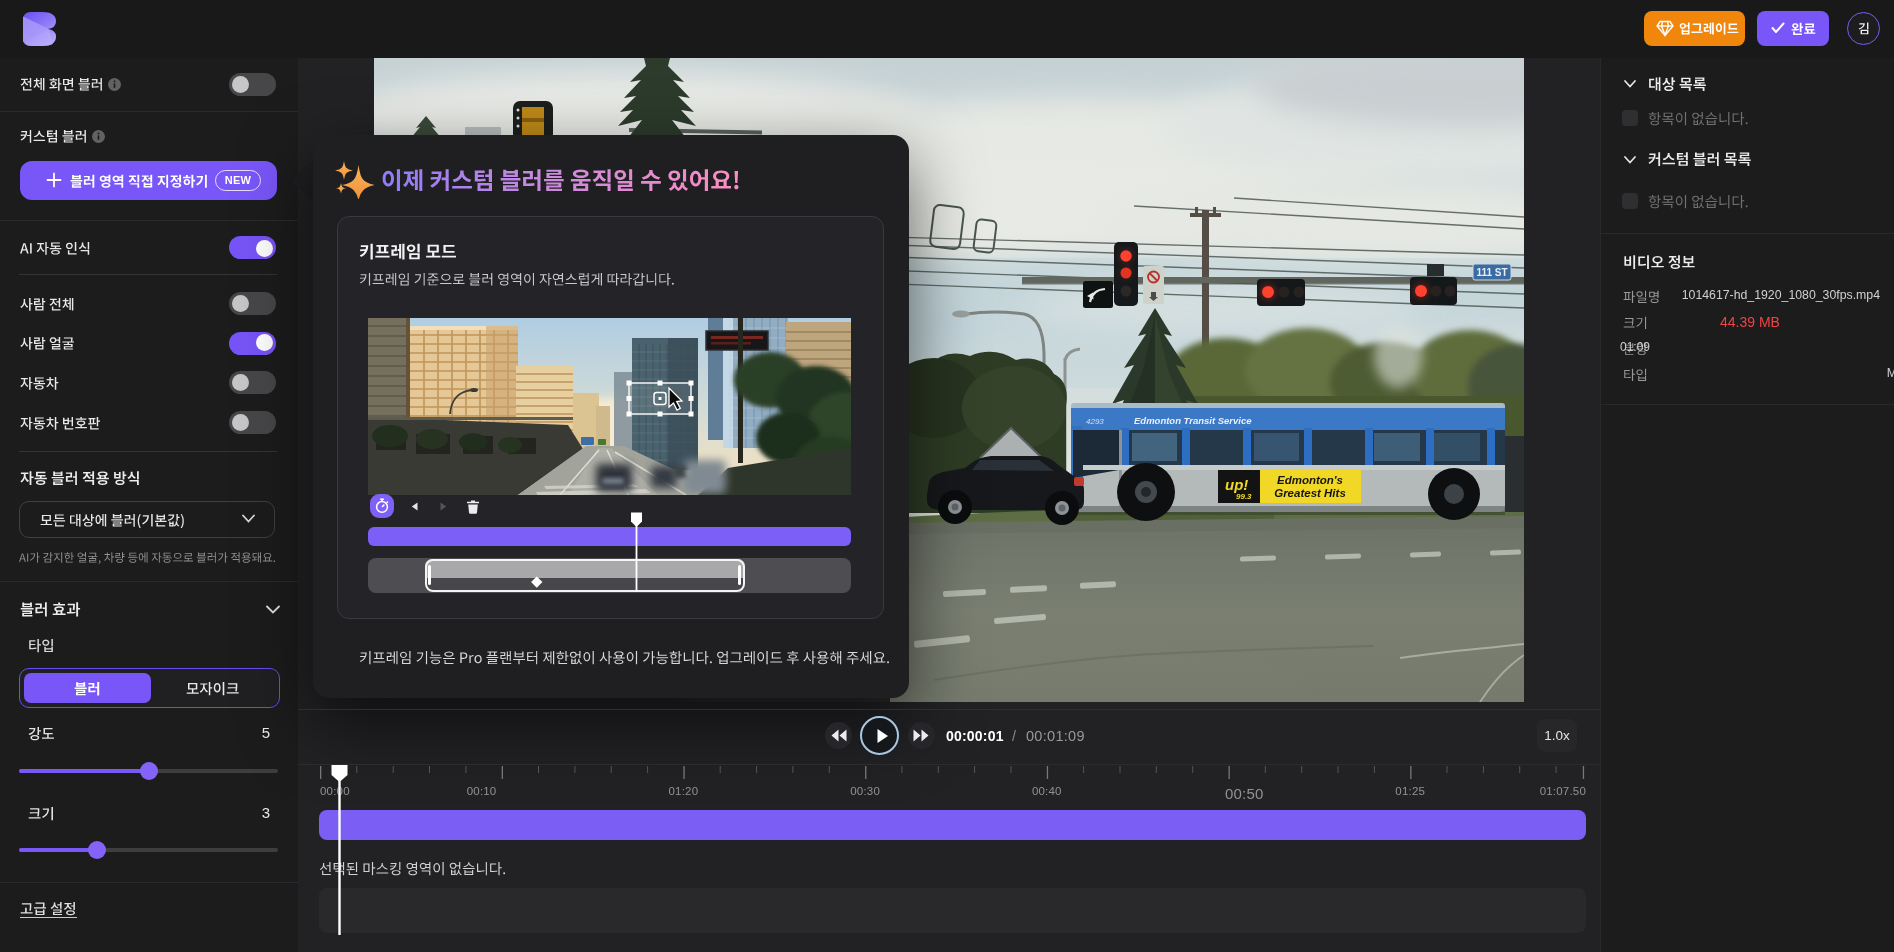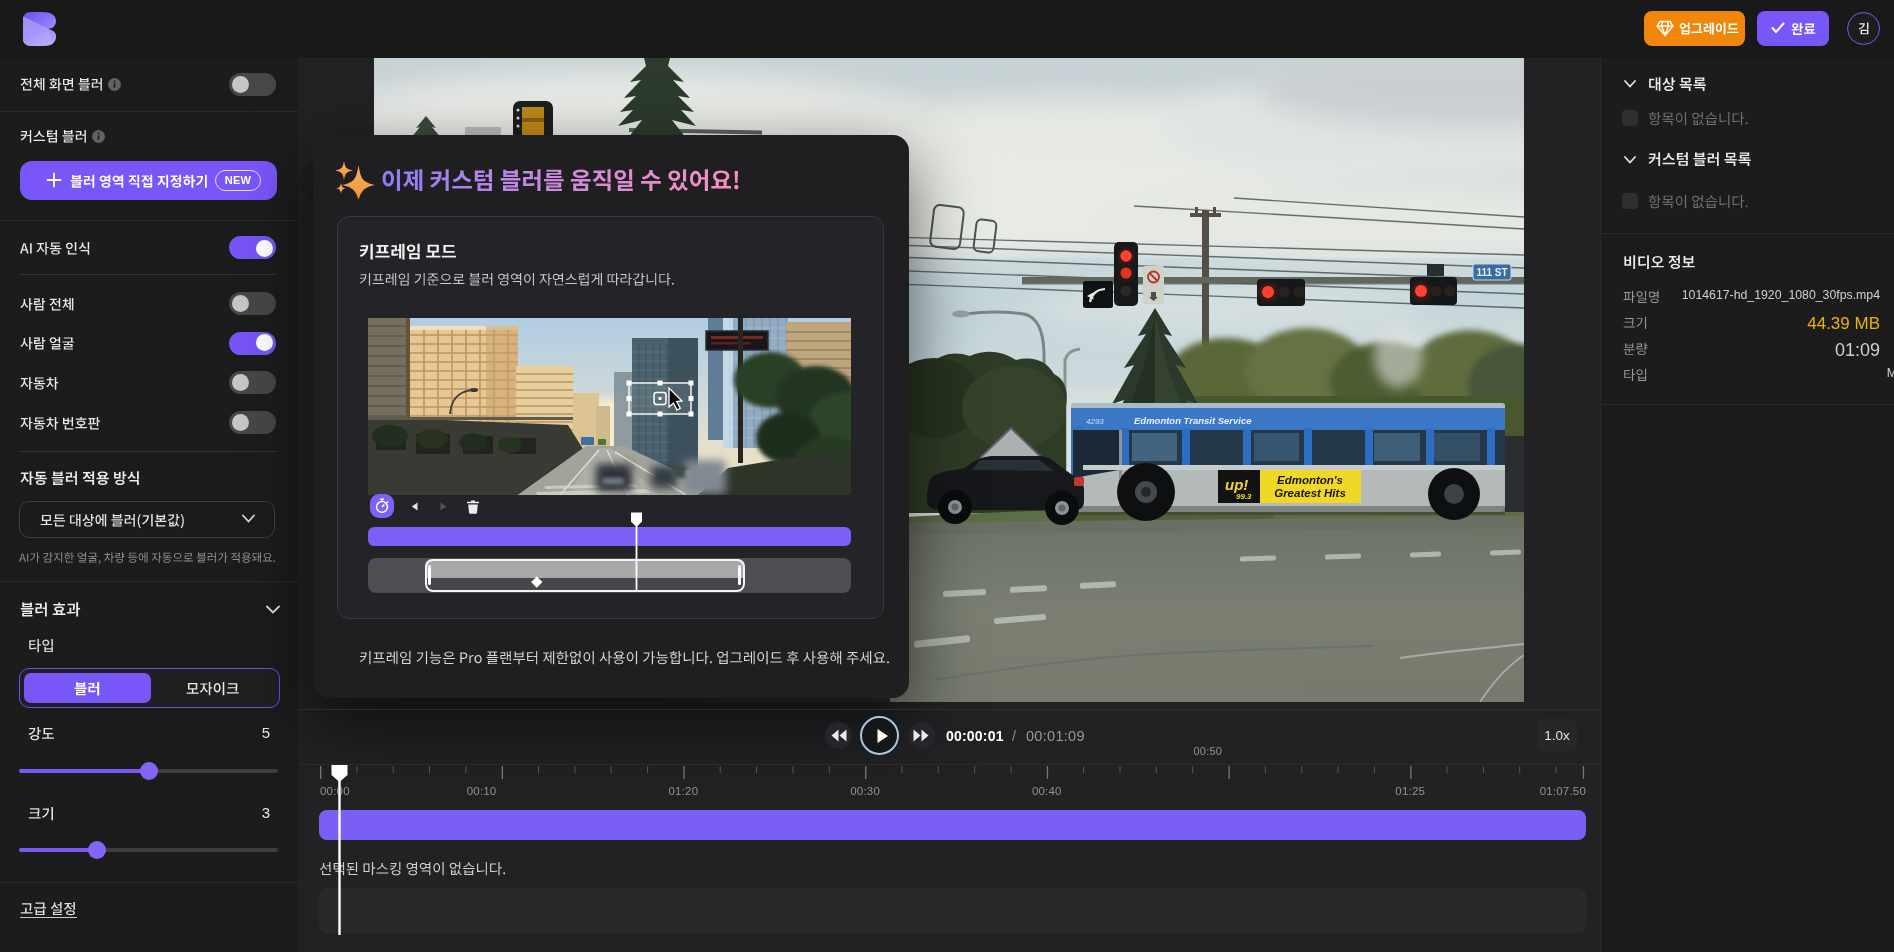--- a/index.html
+++ b/index.html
@@ -679,27 +679,27 @@
     <svg class="kt" width="38" height="20" viewBox="0 -15.0 38 20">
       <path d="M0.8 -9.9H7.6V-8.9H0.8ZM0.7 -2 0.5 -2.9Q1.6 -2.9 2.9 -2.9Q4.2 -3 5.6 -3Q6.9 -3.1 8.2 -3.3L8.2 -2.4Q7 -2.2 5.6 -2.1Q4.3 -2 3 -2Q1.7 -2 0.7 -2ZM2.1 -9.2H3.2V-2.7H2.1ZM5.2 -9.2H6.3V-2.7H5.2ZM8.9 -11.2H10.1V1.1H8.9ZM9.8 -6.3H12.1V-5.3H9.8Z M16.5 -10.7Q17.4 -10.7 18.2 -10.4Q18.9 -10 19.3 -9.4Q19.7 -8.8 19.7 -8Q19.7 -7.2 19.3 -6.6Q18.9 -6 18.2 -5.6Q17.4 -5.3 16.5 -5.3Q15.6 -5.3 14.9 -5.6Q14.2 -6 13.8 -6.6Q13.4 -7.2 13.4 -8Q13.4 -8.8 13.8 -9.4Q14.2 -10 14.9 -10.4Q15.6 -10.7 16.5 -10.7ZM16.5 -9.8Q15.9 -9.8 15.5 -9.6Q15 -9.3 14.7 -8.9Q14.5 -8.5 14.5 -8Q14.5 -7.5 14.7 -7.1Q15 -6.7 15.5 -6.5Q15.9 -6.2 16.5 -6.2Q17.1 -6.2 17.6 -6.5Q18 -6.7 18.3 -7.1Q18.6 -7.5 18.6 -8Q18.6 -8.5 18.3 -8.9Q18 -9.3 17.6 -9.6Q17.1 -9.8 16.5 -9.8ZM22 -11.2H23.1V-4.9H22ZM15.2 -4.3H23.1V-1.4H16.3V0.5H15.2V-2.2H22V-3.4H15.2ZM15.2 -0H23.5V0.9H15.2Z M31.3 -9.2H34.9V-8.3H31.3ZM31.3 -6.8H34.9V-5.8H31.3ZM34.4 -11.2H35.6V-3.9H34.4ZM26.1 -10.2H31.6V-4.8H26.1ZM30.6 -9.3H27.2V-5.7H30.6ZM31.5 -3.6Q33.4 -3.6 34.5 -3Q35.6 -2.4 35.6 -1.3Q35.6 -0.2 34.5 0.4Q33.4 1 31.5 1Q29.6 1 28.6 0.4Q27.5 -0.2 27.5 -1.3Q27.5 -2.4 28.6 -3Q29.6 -3.6 31.5 -3.6ZM31.5 -2.7Q30.6 -2.7 30 -2.5Q29.3 -2.4 28.9 -2Q28.6 -1.7 28.6 -1.3Q28.6 -0.8 28.9 -0.5Q29.3 -0.2 30 -0Q30.6 0.1 31.5 0.1Q32.5 0.1 33.1 -0Q33.8 -0.2 34.1 -0.5Q34.5 -0.8 34.5 -1.3Q34.5 -1.7 34.1 -2Q33.8 -2.4 33.1 -2.5Q32.5 -2.7 31.5 -2.7Z" fill="#98989a"></path>
     </svg>
   </div>
 <div class="abs" style="left:1620px;top:288px;width:260px;text-align:right;font-size:12.3px;color:#d0d0d2">1014617-hd_1920_1080_30fps.mp4</div>
 <div style="position:absolute;left:1623.0px;top:313.0px;line-height:0">
     <svg class="kt" width="25" height="20" viewBox="0 -15.0 25 20">
       <path d="M2 -9.9H9.7V-9H2ZM0.7 -1.6H11.7V-0.6H0.7ZM9.3 -9.9H10.4V-8.4Q10.4 -7.5 10.3 -6.6Q10.3 -5.7 10.2 -4.7Q10.1 -3.7 9.8 -2.5L8.7 -2.6Q9 -3.8 9.1 -4.7Q9.2 -5.7 9.2 -6.6Q9.3 -7.5 9.3 -8.4ZM9.5 -6.5V-5.7L1.8 -5.3L1.7 -6.2Z M22 -11.2H23.1V1.1H22ZM18.4 -9.8H19.5Q19.5 -8.5 19.2 -7.3Q18.9 -6.1 18.2 -5Q17.5 -3.9 16.5 -2.9Q15.4 -2 13.8 -1.2L13.2 -2.1Q15 -3 16.2 -4.1Q17.3 -5.3 17.9 -6.6Q18.4 -8 18.4 -9.7ZM13.8 -9.8H18.9V-8.9H13.8Z" fill="#98989a"></path>
     </svg>
   </div>
-<div class="abs" style="left:1620px;top:314px;width:260px;text-align:right;font-size:17px;color:#eab308">44.39 MB</div>
+<div class="abs" style="left:1620px;top:314px;width:260px;text-align:center;font-size:14px;color:#ef4444">44.39 MB</div>
 <div style="position:absolute;left:1623.0px;top:339.0px;line-height:0">
     <svg class="kt" width="25" height="20" viewBox="0 -15.0 25 20">
       <path d="M0.7 -4.7H11.7V-3.8H0.7ZM5.7 -4.3H6.8V-1.4H5.7ZM2.1 -0.1H10.5V0.8H2.1ZM2.1 -2.5H3.2V0.2H2.1ZM2.1 -10.8H3.2V-9.2H9.2V-10.8H10.3V-5.9H2.1ZM3.2 -8.4V-6.8H9.2V-8.4Z M22.2 -9.3H24.4V-8.3H22.2ZM22.2 -6.7H24.4V-5.8H22.2ZM21.5 -11.2H22.6V-3.8H21.5ZM13.6 -5.4H14.6Q15.7 -5.4 16.6 -5.4Q17.6 -5.5 18.4 -5.6Q19.3 -5.6 20.3 -5.8L20.4 -4.9Q19.4 -4.7 18.5 -4.6Q17.6 -4.5 16.7 -4.5Q15.7 -4.5 14.6 -4.5H13.6ZM13.6 -10.4H19.1V-7.1H14.7V-4.8H13.6V-8H18V-9.5H13.6ZM18.7 -3.4Q19.9 -3.4 20.8 -3.1Q21.7 -2.9 22.2 -2.4Q22.7 -1.9 22.7 -1.2Q22.7 -0.1 21.6 0.4Q20.5 1 18.7 1Q17.4 1 16.5 0.8Q15.6 0.5 15.1 0Q14.6 -0.5 14.6 -1.2Q14.6 -1.9 15.1 -2.4Q15.6 -2.9 16.5 -3.1Q17.4 -3.4 18.7 -3.4ZM18.7 -2.5Q17.8 -2.5 17.1 -2.4Q16.4 -2.2 16.1 -1.9Q15.7 -1.6 15.7 -1.2Q15.7 -0.8 16.1 -0.5Q16.4 -0.2 17.1 0Q17.8 0.2 18.7 0.2Q19.6 0.2 20.2 0Q20.9 -0.2 21.2 -0.5Q21.6 -0.8 21.6 -1.2Q21.6 -1.6 21.2 -1.9Q20.9 -2.2 20.2 -2.4Q19.6 -2.5 18.7 -2.5Z" fill="#98989a"></path>
     </svg>
   </div>
-<div class="abs" style="left:1620px;top:340px;width:260px;text-align:right;font-size:18px;color:#d0d0d2">01:09</div>
+<div class="abs" style="left:1620px;top:340px;width:260px;font-size:12px;color:#d0d0d2">01:09</div>
 <div style="position:absolute;left:1623.0px;top:365.0px;line-height:0">
     <svg class="kt" width="25" height="20" viewBox="0 -15.0 25 20">
       <path d="M1.2 -2.8H2.2Q3.3 -2.8 4.2 -2.8Q5.1 -2.9 6 -3Q6.9 -3 7.8 -3.2L7.9 -2.3Q7 -2.1 6.1 -2Q5.2 -1.9 4.2 -1.9Q3.3 -1.9 2.2 -1.9H1.2ZM1.2 -10.1H6.9V-9.1H2.3V-2.5H1.2ZM2 -6.6H6.6V-5.7H2ZM8.9 -11.2H10.1V1.1H8.9ZM9.8 -6.3H12.1V-5.3H9.8Z M22 -11.2H23.1V-4.6H22ZM15.2 -4H16.3V-2.5H22V-4H23.1V0.9H15.2ZM16.3 -1.6V-0H22V-1.6ZM16.6 -10.6Q17.5 -10.6 18.2 -10.2Q18.9 -9.9 19.3 -9.2Q19.7 -8.6 19.7 -7.8Q19.7 -6.9 19.3 -6.3Q18.9 -5.7 18.2 -5.3Q17.5 -5 16.6 -5Q15.6 -5 14.9 -5.3Q14.2 -5.7 13.8 -6.3Q13.4 -6.9 13.4 -7.8Q13.4 -8.6 13.8 -9.2Q14.2 -9.9 14.9 -10.2Q15.6 -10.6 16.6 -10.6ZM16.6 -9.6Q15.9 -9.6 15.5 -9.4Q15 -9.2 14.7 -8.7Q14.5 -8.3 14.5 -7.8Q14.5 -7.2 14.7 -6.8Q15 -6.4 15.5 -6.1Q15.9 -5.9 16.6 -5.9Q17.2 -5.9 17.6 -6.1Q18.1 -6.4 18.4 -6.8Q18.6 -7.2 18.6 -7.8Q18.6 -8.3 18.4 -8.7Q18.1 -9.2 17.6 -9.4Q17.2 -9.6 16.6 -9.6Z" fill="#98989a"></path>
     </svg>
   </div>
 <div class="abs" style="left:1652px;top:366px;width:260px;text-align:right;font-size:12.3px;color:#d0d0d2">MP4</div>
 <div class="abs" style="left:1601px;top:404px;width:293px;height:1px;background:#29292b"></div>
 <div class="abs" style="left:298px;top:709px;width:1302px;height:1px;background:#2e2e31"></div>
 <div class="abs" style="left:825px;top:722px;width:27px;height:27px;border-radius:50%;background:#26262a"></div>
 <svg class="abs" style="left:830px;top:729px" width="17" height="13" viewBox="0 0 17 13">
@@ -760,21 +760,21 @@
     <rect x="1184.9" y="2" width="1" height="7" fill="#555558"></rect>
     <rect x="1221.2" y="2" width="1" height="7" fill="#555558"></rect>
     <rect x="1257.6" y="2" width="1" height="7" fill="#555558"></rect>
     <rect x="1284.8" y="2" width="1.3" height="13" fill="#77777a"></rect>
   </svg>
 <div class="abs" style="left:320px;top:785px;font-size:11.5px;color:#929294;letter-spacing:.2px">00:00</div>
 <div class="abs" style="left:466.7px;width:70px;text-align:left;top:785px;font-size:11.5px;color:#929294;letter-spacing:.2px">00:10</div>
 <div class="abs" style="left:648.4px;width:70px;text-align:center;top:785px;font-size:11.5px;color:#929294;letter-spacing:.2px">01:20</div>
 <div class="abs" style="left:830.1px;width:70px;text-align:center;top:785px;font-size:11.5px;color:#929294;letter-spacing:.2px">00:30</div>
 <div class="abs" style="left:1011.8px;width:70px;text-align:center;top:785px;font-size:11.5px;color:#929294;letter-spacing:.2px">00:40</div>
-<div class="abs" style="left:1193.5px;width:70px;text-align:left;top:745px;font-size:11px;color:#929294;letter-spacing:.2px">00:50</div>
+<div class="abs" style="left:1193.5px;width:70px;text-align:right;top:785px;font-size:15px;color:#929294;letter-spacing:.2px">00:50</div>
 <div class="abs" style="left:1375.2px;width:70px;text-align:center;top:785px;font-size:11.5px;color:#929294;letter-spacing:.2px">01:25</div>
 <div class="abs" style="left:1516px;width:70px;text-align:right;top:785px;font-size:11.5px;color:#929294;letter-spacing:.2px">01:07.50</div>
 <div class="abs" style="left:319px;top:810px;width:1267px;height:30px;border-radius:8px;background:#7b5ff5"></div>
 <div style="position:absolute;left:319.0px;top:857.5px;line-height:0">
     <svg class="kt" width="188" height="21" viewBox="0 -16.1 188 21">
       <path d="M7.5 -8.9H10.7V-7.9H7.5ZM4 -11.2H5V-9.6Q5 -8.3 4.5 -7.2Q4.1 -6.1 3.3 -5.3Q2.5 -4.5 1.4 -4L0.7 -5Q1.5 -5.3 2.1 -5.7Q2.7 -6.2 3.1 -6.8Q3.5 -7.4 3.8 -8.1Q4 -8.8 4 -9.6ZM4.2 -11.2H5.2V-9.5Q5.2 -8.9 5.4 -8.2Q5.7 -7.6 6.1 -7Q6.5 -6.4 7.1 -6Q7.7 -5.6 8.4 -5.3L7.7 -4.4Q6.7 -4.8 5.9 -5.5Q5.1 -6.3 4.7 -7.3Q4.2 -8.4 4.2 -9.5ZM10.3 -12H11.5V-2.2H10.3ZM3.1 -0.1H11.8V0.8H3.1ZM3.1 -3.3H4.3V0.3H3.1Z M14.6 -5.7H15.5Q16.5 -5.7 17.3 -5.7Q18.1 -5.8 18.8 -5.8Q19.5 -5.9 20.2 -6.1L20.3 -5.1Q19.6 -4.9 18.9 -4.9Q18.1 -4.8 17.3 -4.7Q16.5 -4.7 15.5 -4.7H14.6ZM14.6 -11H19.7V-10H15.8V-5.2H14.6ZM15.4 -8.4H19.5V-7.5H15.4ZM24 -12H25.1V-4H24ZM21.9 -8.6H24.3V-7.6H21.9ZM21.1 -11.7H22.2V-4.1H21.1ZM16.3 -3.3H25.1V1.1H23.9V-2.4H16.3Z M28.6 -7.7H35V-6.7H28.6ZM31.2 -7.1H32.4V-4.5H31.2ZM28.6 -11.1H34.9V-10.2H29.8V-7.3H28.6ZM36.9 -12H38.1V-2.2H36.9ZM29.7 -0.1H38.6V0.8H29.7ZM29.7 -2.8H30.9V0.3H29.7ZM27.6 -3.8 27.5 -4.8Q28.7 -4.8 30.2 -4.9Q31.6 -4.9 33.1 -5Q34.5 -5 35.9 -5.2L36 -4.3Q34.6 -4.1 33.1 -4Q31.7 -3.9 30.3 -3.9Q28.9 -3.8 27.6 -3.8Z M44.5 -10.7H50.5V-2.2H44.5ZM49.3 -9.7H45.7V-3.2H49.3ZM52.9 -12H54.1V1.1H52.9ZM53.8 -6.8H56.2V-5.7H53.8Z M62.6 -11.1H63.6V-10.1Q63.6 -9.2 63.3 -8.5Q63 -7.7 62.5 -7Q62 -6.4 61.3 -5.8Q60.7 -5.3 59.9 -5Q59.1 -4.6 58.4 -4.4L57.8 -5.4Q58.5 -5.6 59.2 -5.9Q59.9 -6.2 60.5 -6.6Q61.1 -7 61.6 -7.6Q62 -8.1 62.3 -8.8Q62.6 -9.4 62.6 -10.1ZM62.8 -11.1H63.8V-10.1Q63.8 -9.4 64.1 -8.8Q64.4 -8.1 64.9 -7.6Q65.3 -7 65.9 -6.6Q66.6 -6.2 67.2 -5.9Q67.9 -5.5 68.6 -5.4L68.1 -4.4Q67.3 -4.6 66.5 -5Q65.8 -5.3 65.1 -5.8Q64.4 -6.4 63.9 -7Q63.4 -7.7 63.1 -8.5Q62.8 -9.2 62.8 -10.1ZM57.3 -1.6H69.2V-0.6H57.3Z M76.3 -11.1H77.6Q77.6 -9.4 76.9 -8Q76.3 -6.7 74.9 -5.7Q73.6 -4.7 71.5 -4L71 -5Q72.4 -5.4 73.4 -6Q74.4 -6.5 75.1 -7.3Q75.7 -8 76 -8.8Q76.3 -9.7 76.3 -10.6ZM71.6 -11.1H77V-10.1H71.6ZM76.2 -8.7V-7.8L71.2 -7.5L70.9 -8.4ZM80.2 -12H81.4V-4.1H80.2ZM77.1 -3.9Q78.5 -3.9 79.4 -3.6Q80.4 -3.3 81 -2.8Q81.5 -2.2 81.5 -1.4Q81.5 -0.6 81 -0Q80.4 0.5 79.4 0.8Q78.5 1.1 77.1 1.1Q75.7 1.1 74.7 0.8Q73.8 0.5 73.2 -0Q72.7 -0.6 72.7 -1.4Q72.7 -2.2 73.2 -2.8Q73.8 -3.3 74.7 -3.6Q75.7 -3.9 77.1 -3.9ZM77.1 -3Q76.1 -3 75.4 -2.8Q74.7 -2.6 74.3 -2.2Q73.9 -1.9 73.9 -1.4Q73.9 -0.9 74.3 -0.6Q74.7 -0.2 75.4 -0Q76.1 0.2 77.1 0.2Q78.1 0.2 78.8 -0Q79.5 -0.2 79.9 -0.6Q80.3 -0.9 80.3 -1.4Q80.3 -1.9 79.9 -2.2Q79.5 -2.6 78.8 -2.8Q78.1 -3 77.1 -3Z M93.2 -10.1H97.2V-9.1H93.2ZM93.2 -7.1H97.2V-6.1H93.2ZM90.8 -11.2Q91.8 -11.2 92.6 -10.8Q93.3 -10.4 93.8 -9.7Q94.2 -9 94.2 -8.1Q94.2 -7.2 93.8 -6.5Q93.3 -5.8 92.6 -5.4Q91.8 -5 90.8 -5Q89.9 -5 89.1 -5.4Q88.3 -5.8 87.9 -6.5Q87.5 -7.2 87.5 -8.1Q87.5 -9 87.9 -9.7Q88.3 -10.4 89.1 -10.8Q89.9 -11.2 90.8 -11.2ZM90.8 -10.2Q90.2 -10.2 89.7 -9.9Q89.2 -9.7 88.9 -9.2Q88.6 -8.7 88.6 -8.1Q88.6 -7.5 88.9 -7Q89.2 -6.5 89.7 -6.3Q90.2 -6 90.8 -6Q91.5 -6 92 -6.3Q92.5 -6.5 92.8 -7Q93.1 -7.5 93.1 -8.1Q93.1 -8.7 92.8 -9.2Q92.5 -9.7 92 -9.9Q91.5 -10.2 90.8 -10.2ZM96.8 -12H98V-4.2H96.8ZM93.7 -3.9Q95.1 -3.9 96.1 -3.6Q97 -3.3 97.6 -2.8Q98.1 -2.2 98.1 -1.4Q98.1 -0.6 97.6 -0.1Q97 0.5 96.1 0.8Q95.1 1.1 93.7 1.1Q92.4 1.1 91.4 0.8Q90.4 0.5 89.9 -0.1Q89.4 -0.6 89.4 -1.4Q89.4 -2.2 89.9 -2.8Q90.4 -3.3 91.4 -3.6Q92.4 -3.9 93.7 -3.9ZM93.7 -3Q92.7 -3 92 -2.8Q91.3 -2.6 90.9 -2.2Q90.5 -1.9 90.5 -1.4Q90.5 -0.9 90.9 -0.6Q91.3 -0.2 92 -0Q92.7 0.1 93.7 0.1Q94.7 0.1 95.4 -0Q96.1 -0.2 96.5 -0.6Q96.9 -0.9 96.9 -1.4Q96.9 -1.9 96.5 -2.2Q96.1 -2.6 95.4 -2.8Q94.7 -3 93.7 -3Z M106.6 -10.1H110.6V-9.1H106.6ZM106.6 -7.1H110.6V-6.1H106.6ZM102.6 -3.5H111.4V1.1H110.2V-2.6H102.6ZM110.2 -12H111.4V-4.3H110.2ZM104.2 -11.3Q105.1 -11.3 105.9 -10.9Q106.7 -10.5 107.1 -9.7Q107.5 -9 107.5 -8.1Q107.5 -7.2 107.1 -6.5Q106.7 -5.8 105.9 -5.4Q105.1 -4.9 104.2 -4.9Q103.2 -4.9 102.4 -5.4Q101.7 -5.8 101.2 -6.5Q100.8 -7.2 100.8 -8.1Q100.8 -9 101.2 -9.7Q101.7 -10.5 102.4 -10.9Q103.2 -11.3 104.2 -11.3ZM104.2 -10.2Q103.5 -10.2 103 -9.9Q102.5 -9.7 102.2 -9.2Q101.9 -8.7 101.9 -8.1Q101.9 -7.5 102.2 -7Q102.5 -6.5 103 -6.2Q103.5 -6 104.2 -6Q104.8 -6 105.3 -6.2Q105.8 -6.5 106.1 -7Q106.4 -7.5 106.4 -8.1Q106.4 -8.7 106.1 -9.2Q105.8 -9.7 105.3 -9.9Q104.8 -10.2 104.2 -10.2Z M123.5 -12H124.7V1.1H123.5ZM117.8 -11Q118.7 -11 119.5 -10.4Q120.2 -9.9 120.6 -8.8Q121.1 -7.8 121.1 -6.4Q121.1 -5 120.6 -4Q120.2 -3 119.5 -2.4Q118.7 -1.8 117.8 -1.8Q116.8 -1.8 116 -2.4Q115.3 -3 114.8 -4Q114.4 -5 114.4 -6.4Q114.4 -7.8 114.8 -8.8Q115.3 -9.9 116 -10.4Q116.8 -11 117.8 -11ZM117.8 -9.9Q117.1 -9.9 116.6 -9.5Q116.1 -9 115.9 -8.3Q115.6 -7.5 115.6 -6.4Q115.6 -5.4 115.9 -4.6Q116.1 -3.8 116.6 -3.3Q117.1 -2.9 117.8 -2.9Q118.4 -2.9 118.9 -3.3Q119.4 -3.8 119.6 -4.6Q119.9 -5.4 119.9 -6.4Q119.9 -7.5 119.6 -8.3Q119.4 -9 118.9 -9.5Q118.4 -9.9 117.8 -9.9Z M132 -4.3H133.2V-2.7H135.4V-4.3H136.6V1H132ZM133.2 -1.8V0H135.4V-1.8ZM139.1 -4.4H140V-3.3Q140 -2.4 139.7 -1.5Q139.4 -0.7 138.8 -0Q138.2 0.7 137.3 1.1L136.7 0.1Q137.5 -0.2 138 -0.7Q138.6 -1.3 138.8 -2Q139.1 -2.6 139.1 -3.3ZM139.4 -4.4H140.3V-3.3Q140.3 -2.6 140.6 -1.9Q140.8 -1.2 141.4 -0.7Q141.9 -0.2 142.7 0.1L142.1 1.1Q141.1 0.7 140.5 0Q140 -0.7 139.7 -1.5Q139.4 -2.4 139.4 -3.3ZM137.1 -8.9H140.6V-7.9H137.1ZM134.1 -11.4Q135.1 -11.4 135.8 -11Q136.6 -10.6 137 -10Q137.5 -9.3 137.5 -8.4Q137.5 -7.5 137 -6.8Q136.6 -6.1 135.8 -5.7Q135.1 -5.4 134.1 -5.4Q133.1 -5.4 132.4 -5.7Q131.6 -6.1 131.2 -6.8Q130.7 -7.5 130.7 -8.4Q130.7 -9.3 131.2 -10Q131.6 -10.6 132.4 -11Q133.1 -11.4 134.1 -11.4ZM134.1 -10.4Q133.5 -10.4 133 -10.2Q132.5 -9.9 132.2 -9.4Q131.9 -9 131.9 -8.4Q131.9 -7.8 132.2 -7.3Q132.5 -6.9 133 -6.6Q133.5 -6.4 134.1 -6.4Q134.7 -6.4 135.2 -6.6Q135.7 -6.9 136 -7.3Q136.3 -7.8 136.3 -8.4Q136.3 -9 136 -9.4Q135.7 -9.9 135.2 -10.2Q134.7 -10.4 134.1 -10.4ZM140.1 -12H141.3V-5H140.1Z M145.4 -4.1H146.6V-2.6H153V-4.1H154.2V1H145.4ZM146.6 -1.7V-0H153V-1.7ZM143.9 -6H155.7V-5H143.9ZM149.2 -11.8H150.2V-11.3Q150.2 -10.6 149.9 -10Q149.6 -9.4 149.1 -8.9Q148.6 -8.4 148 -8Q147.3 -7.6 146.6 -7.3Q145.8 -7.1 145 -6.9L144.5 -7.9Q145.2 -8 145.9 -8.2Q146.6 -8.4 147.2 -8.7Q147.8 -9 148.2 -9.4Q148.7 -9.8 148.9 -10.3Q149.2 -10.8 149.2 -11.3ZM149.4 -11.8H150.4V-11.3Q150.4 -10.8 150.7 -10.3Q150.9 -9.9 151.4 -9.5Q151.8 -9.1 152.4 -8.7Q153 -8.4 153.7 -8.2Q154.3 -8 155 -7.9L154.6 -6.9Q153.8 -7.1 153 -7.3Q152.3 -7.6 151.6 -8Q150.9 -8.4 150.4 -8.9Q149.9 -9.4 149.7 -10Q149.4 -10.6 149.4 -11.3Z M166.8 -12H167.9V1.1H166.8ZM158 -10.7H159.2V-2.6H158ZM158 -3.3H159.1Q160.6 -3.3 162.2 -3.4Q163.7 -3.6 165.4 -3.9L165.5 -2.9Q163.8 -2.5 162.3 -2.4Q160.7 -2.2 159.1 -2.2H158Z M179.4 -12H180.6V1.1H179.4ZM180.4 -6.8H182.8V-5.8H180.4ZM171.1 -3.1H172.1Q173.3 -3.1 174.4 -3.2Q175.4 -3.2 176.3 -3.3Q177.2 -3.4 178.2 -3.6L178.4 -2.6Q177.3 -2.4 176.4 -2.3Q175.4 -2.2 174.4 -2.2Q173.4 -2.1 172.1 -2.1H171.1ZM171.1 -10.7H177.2V-9.7H172.3V-2.7H171.1Z M185.2 0.2Q184.8 0.2 184.5 -0.1Q184.2 -0.4 184.2 -0.8Q184.2 -1.3 184.5 -1.6Q184.8 -1.8 185.2 -1.8Q185.6 -1.8 185.9 -1.6Q186.1 -1.3 186.1 -0.8Q186.1 -0.4 185.9 -0.1Q185.6 0.2 185.2 0.2Z" fill="#d2d2d4"></path>
     </svg>
   </div>
 <div class="abs" style="left:319px;top:888px;width:1267px;height:45px;border-radius:8px;background:#29292c"></div>
 <svg class="abs" style="left:330px;top:764px" width="20" height="172" viewBox="0 0 20 172">

